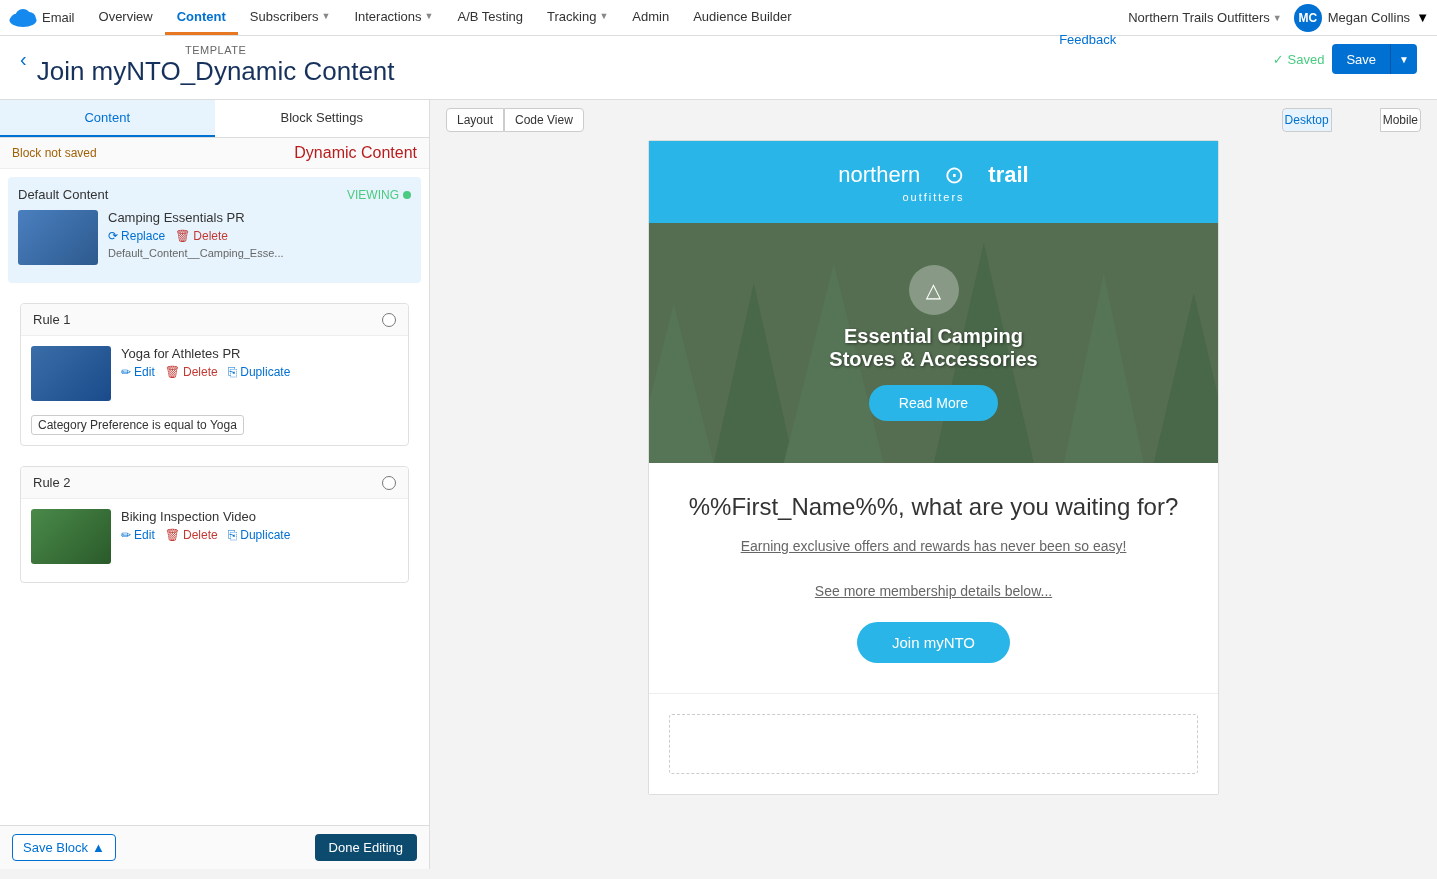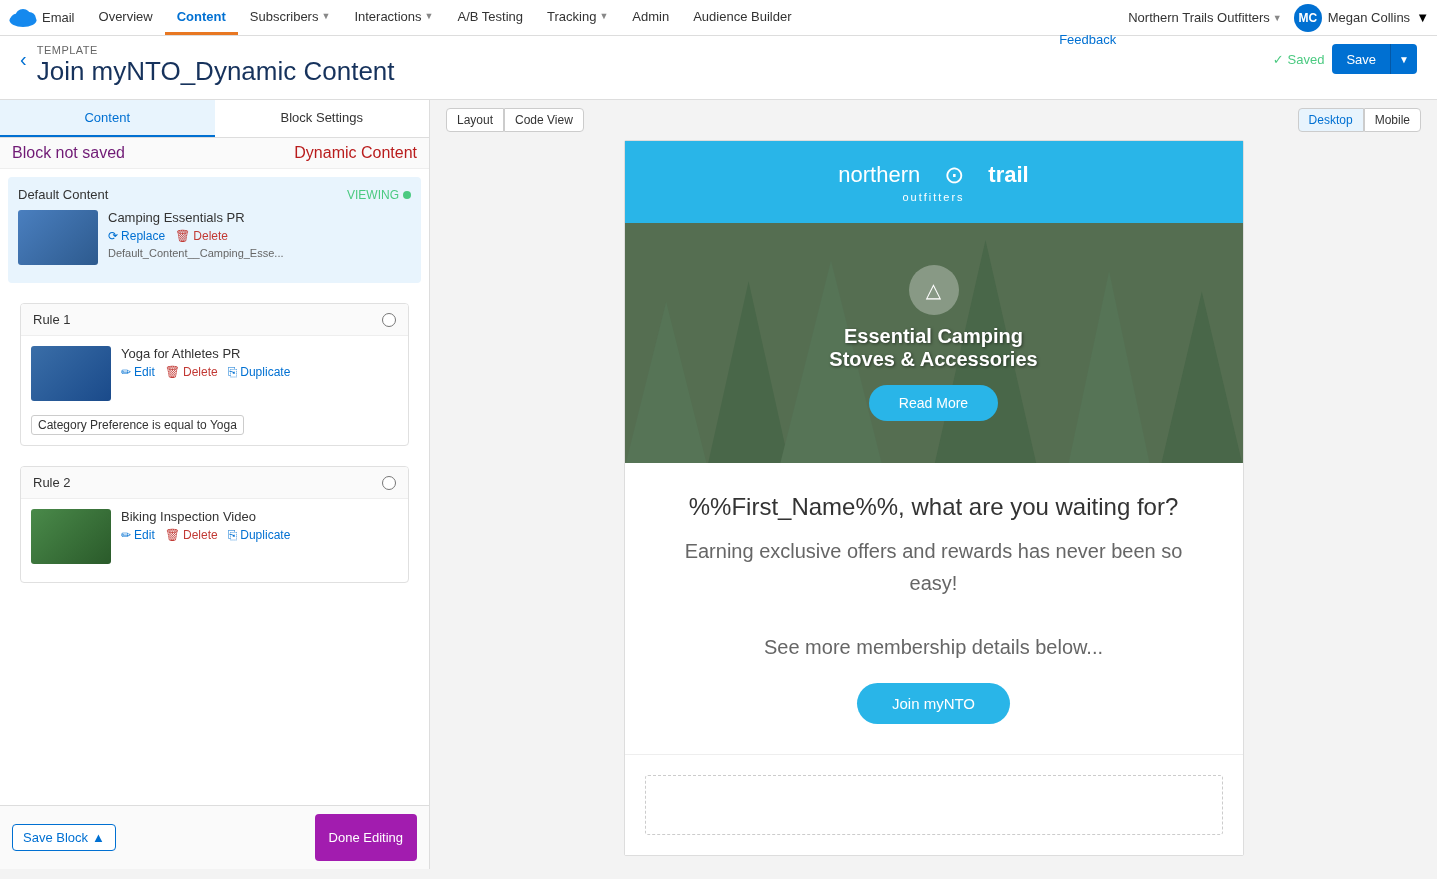--- a/index.html
+++ b/index.html
@@ -61,21 +61,21 @@
       align-items: flex-start;
     }
     .back-btn {
       font-size: 20px;
       color: #0070d2;
       cursor: pointer;
       margin-right: 10px;
       margin-top: 4px;
     }
     .header-info {}
-    .template-label { font-size: 11px; color: #666; text-transform: uppercase; letter-spacing: 0.5px; }
+    .template-label { font-size: 11px; color: #666; text-transform: uppercase; letter-spacing: 0.5px; text-align: center; }
     .page-title { font-size: 26px; color: #16325c; font-weight: 400; }
     .header-actions {
       margin-left: auto;
       display: flex;
       align-items: center;
       gap: 8px;
     }
     .saved-label { color: #4bca81; font-size: 13px; display: flex; align-items: center; gap: 4px; }
     .save-btn-group { display: flex; align-items: stretch; }
     .save-btn {
@@ -143,21 +143,21 @@
 
     
     .panel-bar {
       display: flex;
       justify-content: space-between;
       align-items: center;
       padding: 6px 12px;
       background: #fafafa;
       border-bottom: 1px solid #eee;
     }
-    .panel-bar-label { color: #701a75; font-size: 16px; }
+    .panel-bar-label { color: #a16207; font-size: 12px; }
     .panel-bar-right { color: #b91c1c; font-size: 16px; }
 
     
     .content-block {
       background: #e8f4fd;
       margin: 8px;
       border-radius: 4px;
       padding: 10px;
     }
     .content-block-header {
@@ -240,24 +240,24 @@
       color: #0070d2;
       padding: 5px 10px;
       border-radius: 4px;
       cursor: pointer;
       font-size: 13px;
       display: flex;
       align-items: center;
       gap: 4px;
     }
     .done-editing-btn {
-      background: #a21caf;
+      background: #0c4a6e;
       border: none;
       color: #fff;
-      padding: 16px 14px;
+      padding: 6px 14px;
       border-radius: 4px;
       cursor: pointer;
       font-size: 13px;
     }
 
     
     .right-panel {
       flex: 1;
       overflow-y: auto;
       background: #f3f3f3;
@@ -279,24 +279,25 @@
       font-size: 12px;
       cursor: pointer;
       color: #333;
     }
     .view-toggle-btn:first-child { border-radius: 4px 0 0 4px; }
     .view-toggle-btn:last-child { border-radius: 0 4px 4px 0; }
     .device-toggle-group { display: flex; gap: 0; }
     .device-toggle-btn {
       background: #fff;
       border: 1px solid #ccc;
-      padding: 4px 10px;
+      padding: 4px 2px;
       font-size: 12px;
       cursor: pointer;
       color: #333;
+      margin-left: 48px;
     }
     .device-toggle-btn:first-child { border-radius: 4px 0 0 4px; }
     .device-toggle-btn:last-child { border-radius: 0 4px 4px 0; }
     .device-toggle-btn.active { background: #e8f4fd; color: #0070d2; }
 
     
     .email-preview {
       max-width: 620px;
       margin: 0 auto 30px;
       background: #fff;
@@ -348,21 +349,21 @@
       border: none;
       border-radius: 25px;
       padding: 10px 30px;
       font-size: 14px;
       cursor: pointer;
       position: relative;
       z-index: 2;
     }
     .email-body { padding: 30px 40px; text-align: center; }
     .email-body-title { font-size: 24px; color: #333; margin-bottom: 14px; font-weight: 400; }
-    .email-body-text { font-size: 20px; color: #666; line-height: 1.6; margin-bottom: 20px; }
+    .email-body-text { font-size: 14px; color: #666; line-height: 1.6; margin-bottom: 20px; text-decoration: underline; }
     .email-cta-btn {
       background: #29b5e8;
       color: #fff;
       border: none;
       border-radius: 25px;
       padding: 12px 35px;
       font-size: 15px;
       cursor: pointer;
       font-weight: 500;
     }

